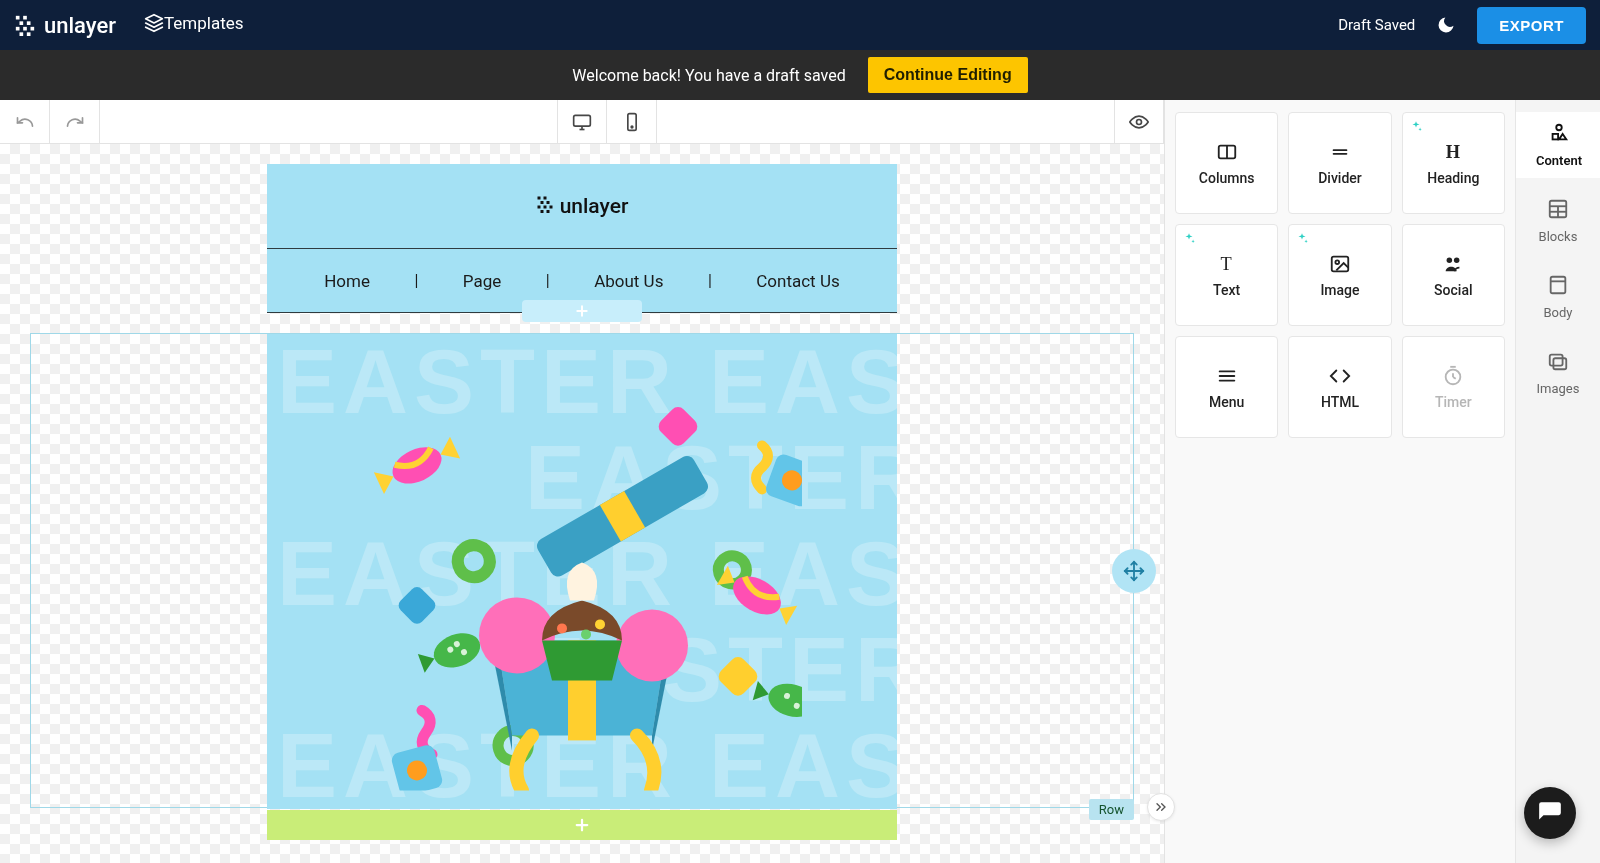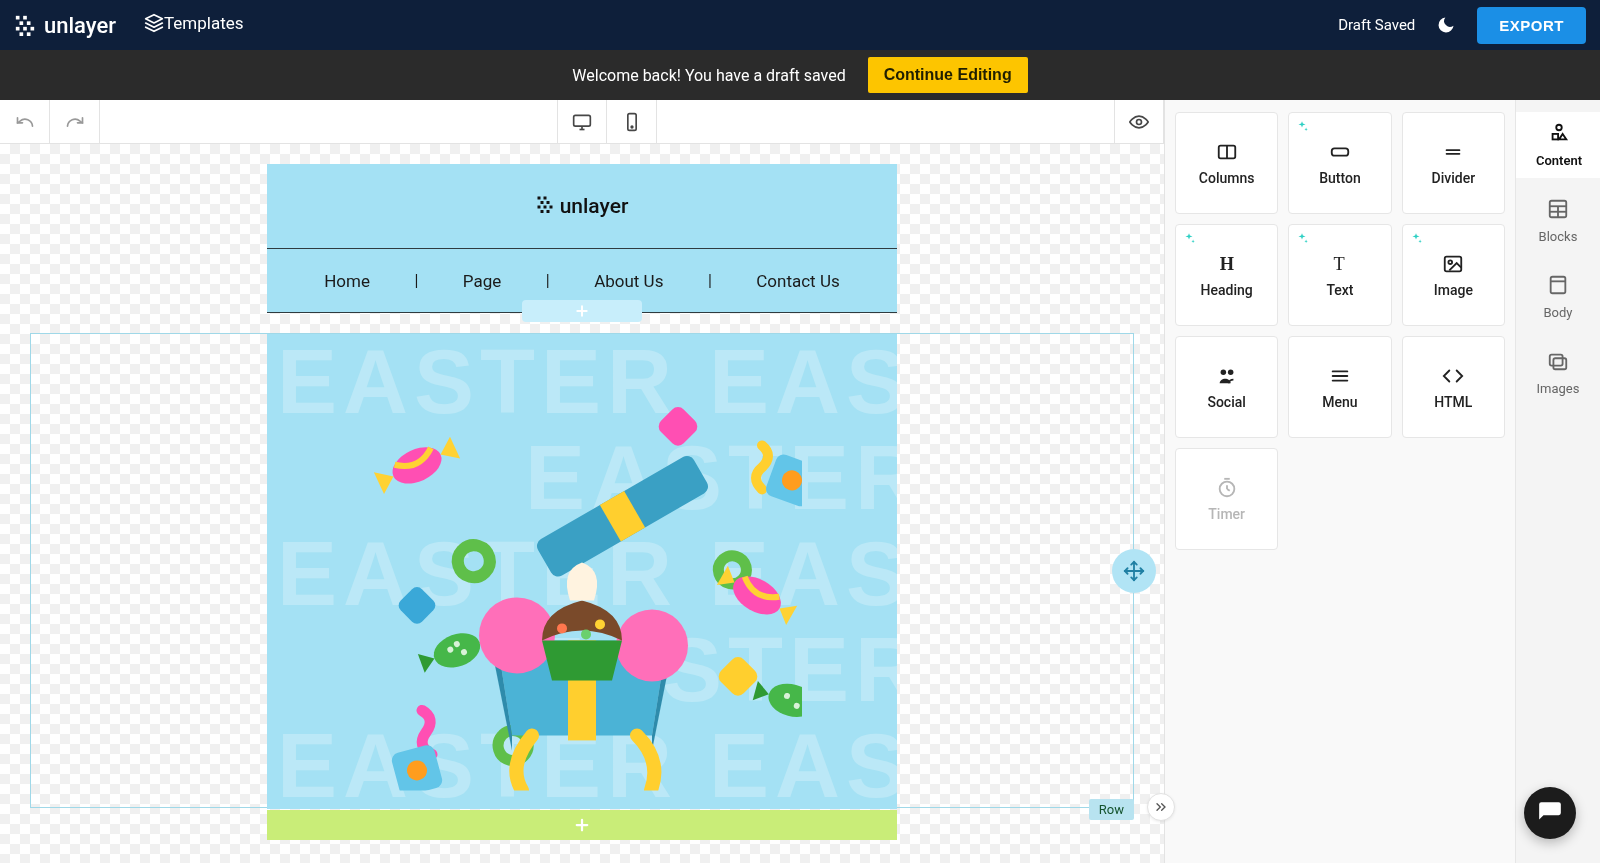--- a/index.html
+++ b/index.html
@@ -349,29 +349,20 @@
       </div>
 
     <div class="tool-card">
           <span><svg viewBox="0 0 24 24" fill="none" stroke="currentColor" stroke-width="2">
               <rect x="3" y="5" width="18" height="14" rx="2"></rect>
               <line x1="12" y1="5" x2="12" y2="19"></line>
             </svg></span>
           <span class="label">Columns</span>
         </div>
         <div class="tool-card">
-          <span class="sparkle"><svg viewBox="0 0 24 24" fill="currentColor">
-              <path d="M12 2l1.5 4L18 7.5 13.5 9 12 13l-1.5-4L6 7.5 10.5 6 12 2zM19 13l.9 2.3L22 16l-2.1.7L19 19l-.9-2.3L16 16l2.1-.7L19 13z"></path>
-            </svg></span>
-          <span><svg viewBox="0 0 24 24" fill="none" stroke="currentColor" stroke-width="2">
-              <rect x="3" y="8" width="18" height="8" rx="3"></rect>
-            </svg></span>
-          <span class="label">Button</span>
-        </div>
-        <div class="tool-card">
           <span><svg viewBox="0 0 24 24" fill="none" stroke="currentColor" stroke-width="2" stroke-linecap="round">
               <line x1="5" y1="10" x2="19" y2="10"></line>
               <line x1="5" y1="14" x2="19" y2="14"></line>
             </svg></span>
           <span class="label">Divider</span>
         </div>
         <div class="tool-card">
           <span class="sparkle"><svg viewBox="0 0 24 24" fill="currentColor">
               <path d="M12 2l1.5 4L18 7.5 13.5 9 12 13l-1.5-4L6 7.5 10.5 6 12 2zM19 13l.9 2.3L22 16l-2.1.7L19 19l-.9-2.3L16 16l2.1-.7L19 13z"></path>
             </svg></span>

